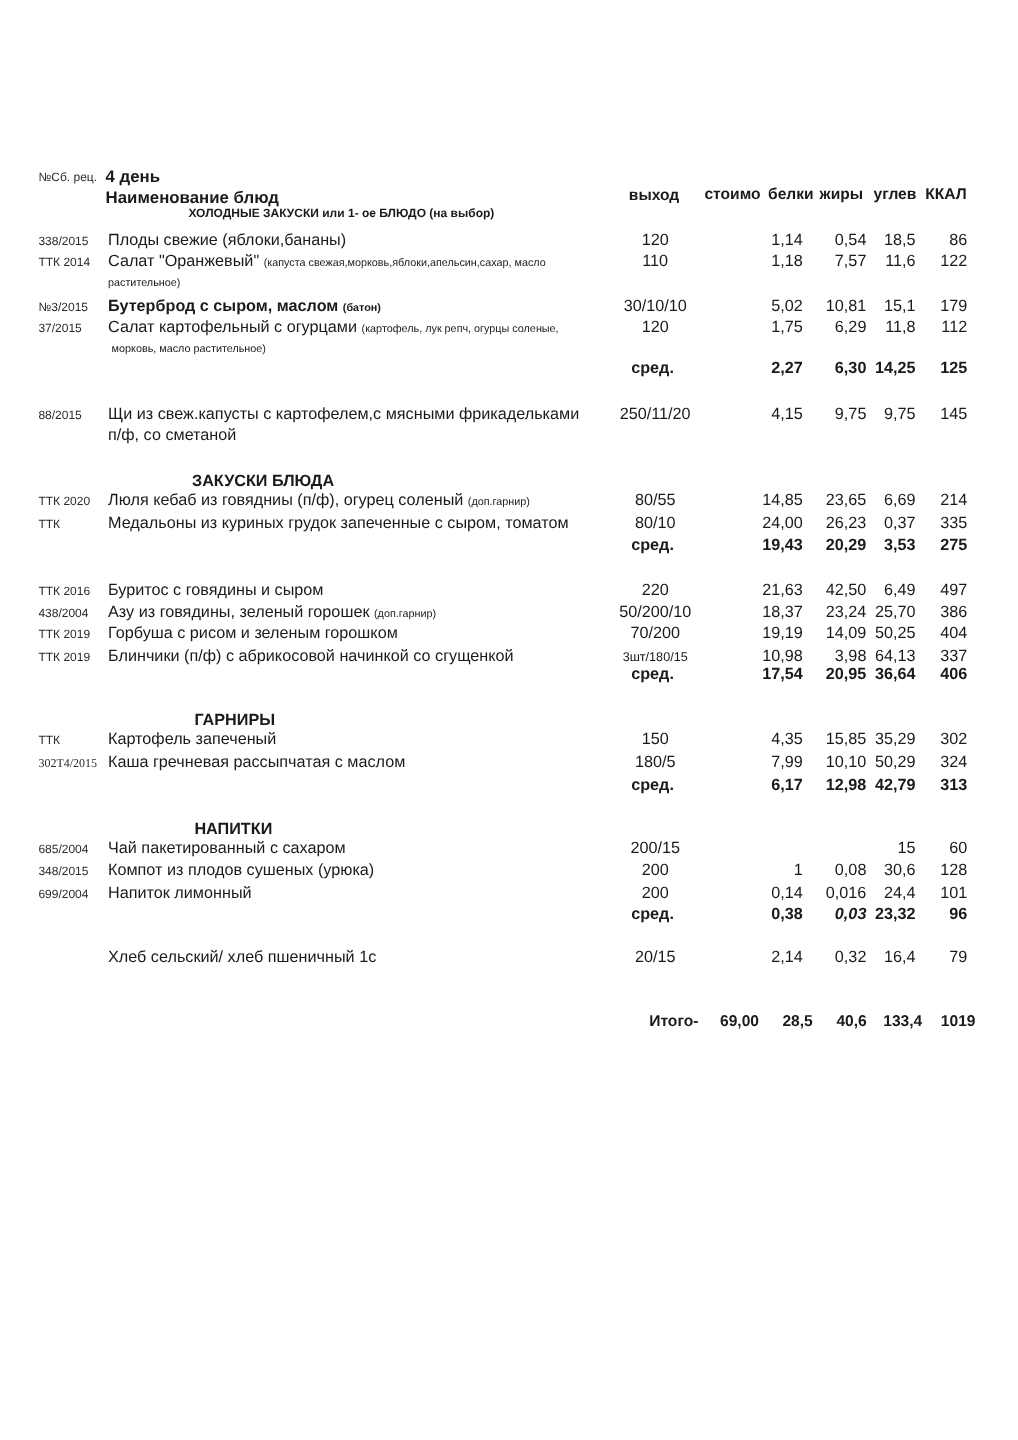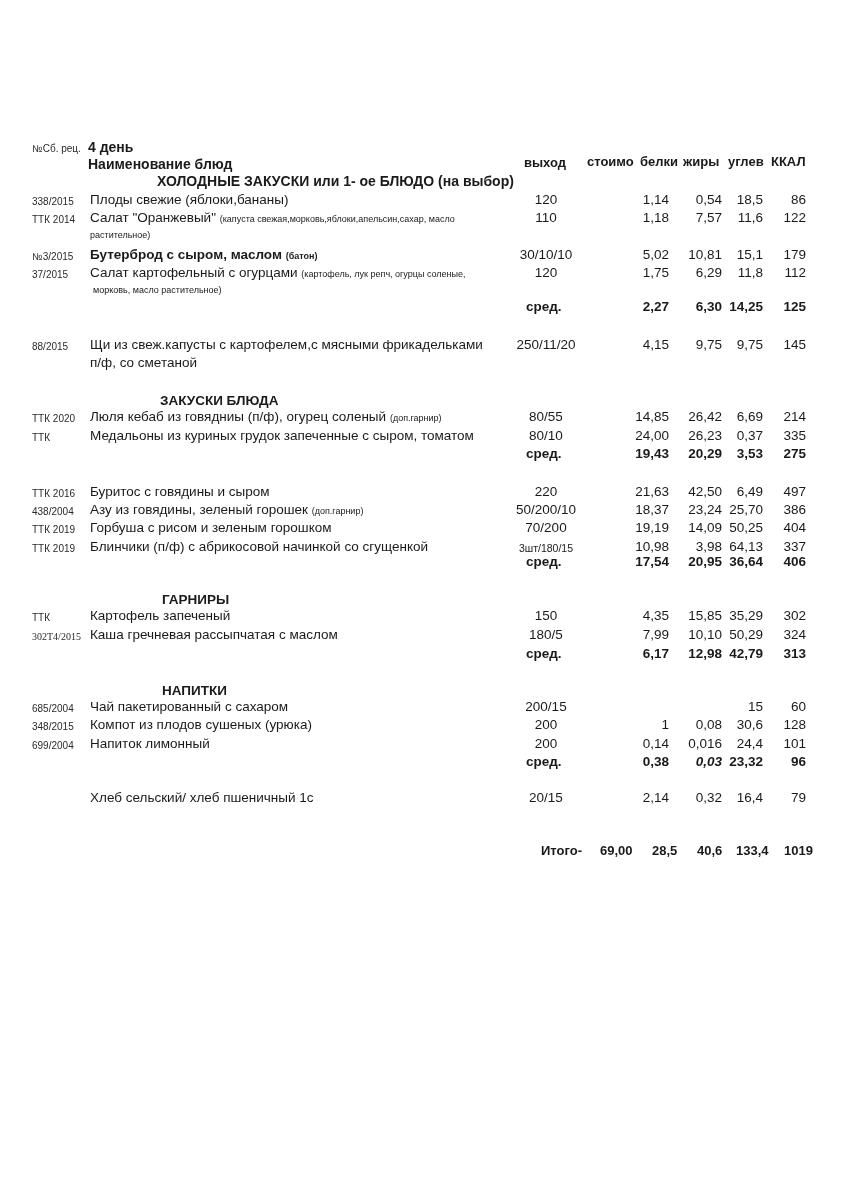--- a/index.html
+++ b/index.html
@@ -23,21 +23,21 @@
 <div class="abs code" style="left:32px;top:143px;">№Сб. рец.</div>
 <div class="abs bold" style="left:88px;top:139px;font-size:14px;">4 день</div>
 <div class="abs hdr" style="left:88px;top:156px;font-size:14px;">Наименование  блюд</div>
 <div class="abs hdr" style="left:524px;top:155px;">выход</div>
 <div class="abs hdr" style="left:587px;top:154px;">стоимо</div>
 <div class="abs hdr" style="left:640px;top:154px;">белки</div>
 <div class="abs hdr" style="left:683px;top:154px;">жиры</div>
 <div class="abs hdr" style="left:728px;top:154px;">углев</div>
 <div class="abs hdr" style="left:771px;top:154px;">ККАЛ</div>
 
-<div class="abs section" style="left:157px;top:173px;font-size:14px;">ХОЛОДНЫЕ  ЗАКУСКИ  или 1- ое БЛЮДО (на выбор)</div>
+<div class="abs section" style="left:157px;top:173px;font-size:10px;">ХОЛОДНЫЕ  ЗАКУСКИ  или 1- ое БЛЮДО (на выбор)</div>
 
 <div id="rows">
     <div>
       <div class="abs code" style="left:32px;top:196px;">338/2015</div>
       <div class="abs name" style="left:90px;top:192px;"><span class="" style="">Плоды свежие (яблоки,бананы)</span></div>
       <div class="abs yield" style="left:501px;top:192px;">120</div>
       <div class="abs num" style="right:179px;top:192px;">1,14</div>
       <div class="abs num" style="right:126px;top:192px;">0,54</div>
       <div class="abs num" style="right:85px;top:192px;">18,5</div>
       <div class="abs num" style="right:42px;top:192px;">86</div>
@@ -79,21 +79,21 @@
       <div class="abs num" style="right:179px;top:337px;">4,15</div>
       <div class="abs num" style="right:126px;top:337px;">9,75</div>
       <div class="abs num" style="right:85px;top:337px;">9,75</div>
       <div class="abs num" style="right:42px;top:337px;">145</div>
     </div>
     <div>
       <div class="abs code" style="left:32px;top:413px;">ТТК 2020</div>
       <div class="abs name" style="left:90px;top:409px;"><span class="" style="">Люля кебаб из говядниы (п/ф), огурец соленый</span> <span class="small" style="">(доп.гарнир)</span></div>
       <div class="abs yield" style="left:501px;top:409px;">80/55</div>
       <div class="abs num" style="right:179px;top:409px;">14,85</div>
-      <div class="abs num" style="right:126px;top:409px;">26,42</div>
+      <div class="abs num" style="right:126px;top:409px;">23,65</div>
       <div class="abs num" style="right:85px;top:409px;">6,69</div>
       <div class="abs num" style="right:42px;top:409px;">214</div>
     </div>
     <div>
       <div class="abs code" style="left:32px;top:432px;">ТТК</div>
       <div class="abs name" style="left:90px;top:428px;"><span class="" style="">Медальоны из куриных грудок запеченные с сыром, томатом</span></div>
       <div class="abs yield" style="left:501px;top:428px;">80/10</div>
       <div class="abs num" style="right:179px;top:428px;">24,00</div>
       <div class="abs num" style="right:126px;top:428px;">26,23</div>
       <div class="abs num" style="right:85px;top:428px;">0,37</div>

